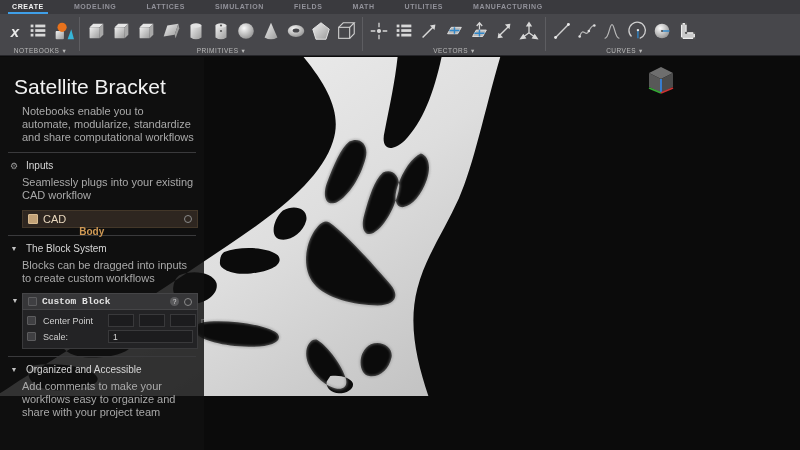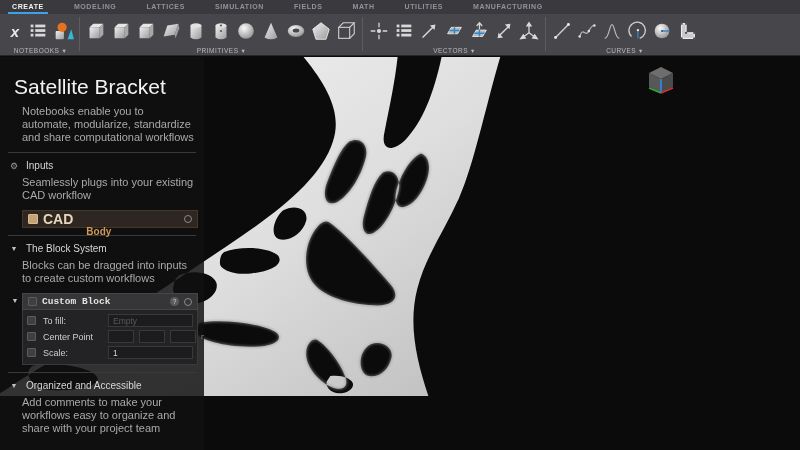--- a/index.html
+++ b/index.html
@@ -40,21 +40,21 @@
   .sb-sec .secicon { width:12px; text-align:center; font-size:9px; color:#9a9a9a; }
   .sb-sec .arr { width:12px; text-align:center; font-size:7px; color:#c2c2c2; }
   .sb-sec-label { font-size:10px; color:#d6d6d6; }
 
   .chk { width:9px; height:9px; background:#3f3f42; border:1px solid #5c5c5e; border-radius:1px; flex:0 0 auto; }
 
   
   .cad-row { display:flex; align-items:center; height:18px; margin:2px 0 4px 14px; width:176px;
     background:#2e2620; border:1px solid #433729; padding:0 5px; gap:5px; }
   .cad-chk { width:10px; height:10px; background:#c3a277; border:1px solid #d9bb90; border-radius:1px; }
-  .cad-badge { font-size:14px; font-weight:bold; color:#e8d7bd; }
+  .cad-badge { font-size:11px; font-weight:normal; color:#e8d7bd; }
   .cad-name { font-size:10px; font-weight:bold; color:#cf9955; flex:1; margin-left:8px;margin-top:24px; }
   .ring { width:8px; height:8px; border:1px solid #8a8a8a; border-radius:50%; flex:0 0 auto; }
 
   
   .blockwrap { display:flex; margin:2px 0 6px 0; }
   .blockarrow { width:14px; font-size:7px; color:#c2c2c2; text-align:center; padding-top:4px; flex:0 0 auto; }
   .panel { flex:1; width:176px; }
   .panel .hdr { display:flex; align-items:center; gap:5px; height:17px; padding:0 5px;
     background:#363638; border:1px solid #454547;font-family:Liberation Mono, monospace; }
   .hdr-title { font-size:9.5px; font-weight:bold; color:#e2e2e2; flex:1; } 
@@ -429,25 +429,20 @@
         <div class="panel">
           <div class="hdr">
             <span class="chk"></span>
             <span class="hdr-title">Custom Block</span>
             <span class="qmark">?</span>
             <span class="ring"></span>
           </div>
           <div class="body">
             <div class="prow">
               <span class="chk"></span>
-              <span class="plabel">To fill:</span>
-              <input class="fld grow" placeholder="Empty" style="">
-            </div>
-            <div class="prow">
-              <span class="chk"></span>
               <span class="plabel">Center Point</span>
               <input class="fld mini" style="">
               <input class="fld mini" style="">
               <input class="fld mini" style="">
               <span class="unit">mm</span>
             </div>
             <div class="prow">
               <span class="chk"></span>
               <span class="plabel">Scale:</span>
               <input class="fld grow" value="1" style="">

